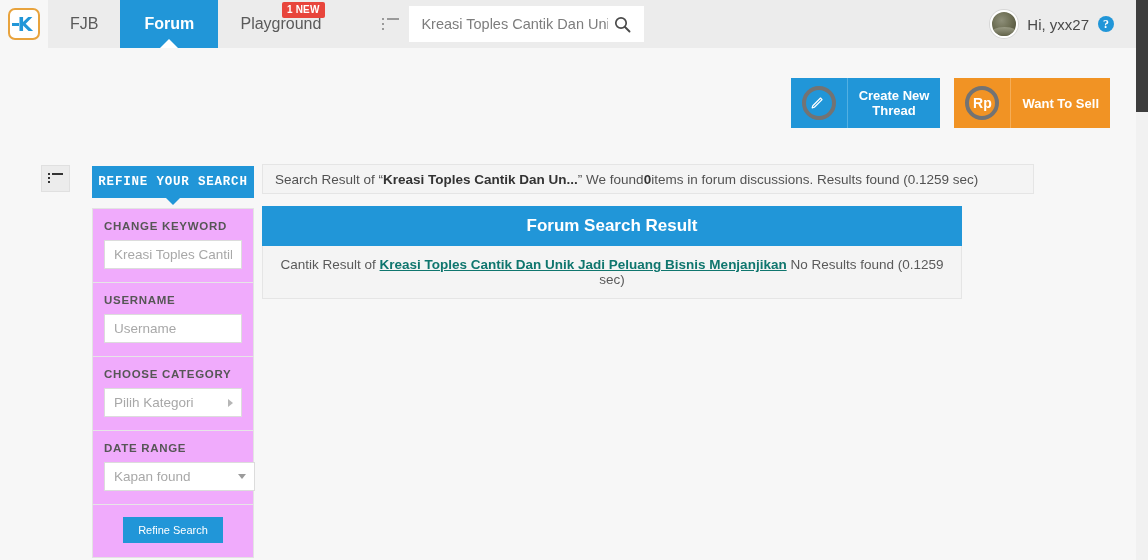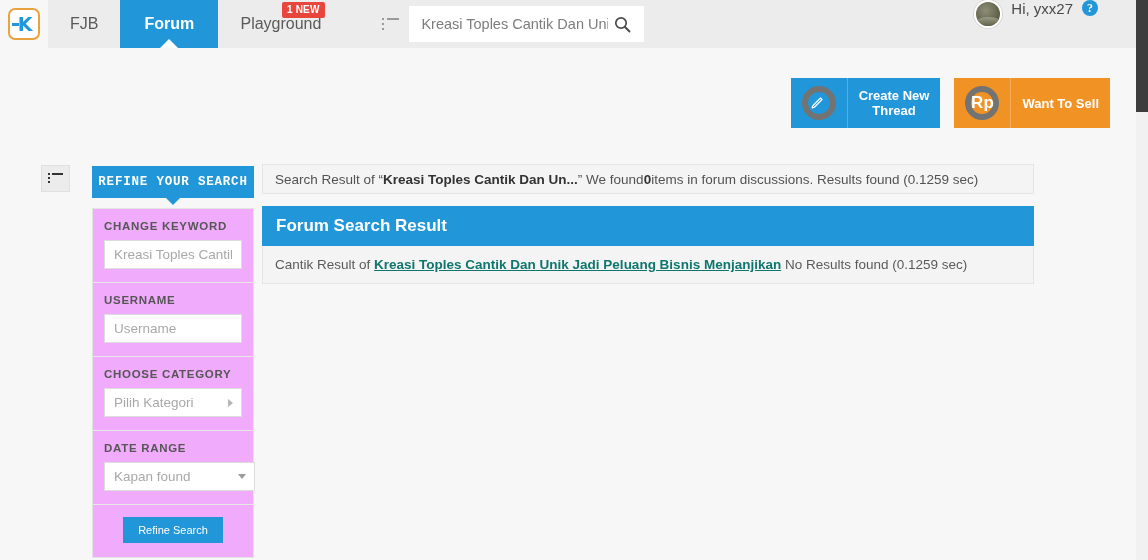--- a/index.html
+++ b/index.html
@@ -102,22 +102,22 @@
     min-width: 0;
   }
   .search-input::placeholder { color: #9b9b9b; }
   .search-btn {
     width: 28px; height: 28px; background: transparent; border: 0;
     display: flex; align-items: center; justify-content: center;
     cursor: pointer;
   }
 
   .user-area {
-    margin-left: auto; display: flex; align-items: flex-start;
-    padding-right: 38px; gap: 9px;
+    margin-left: auto; display: flex; align-items: center;
+    padding-right: 22px; gap: 9px;
   }
   .avatar {
     width: 28px; height: 28px; border-radius: 50%;
     background: radial-gradient(circle at 40% 35%, #8e8f79 0%, #6e6f55 45%, #45452f 100%);
     border: 2px solid #ffffff;
     box-shadow: 0 0 0 1px #d6d6d6;
     overflow: hidden; position: relative;
   }
   .avatar:after {
     content: ""; position: absolute; left: -10%; bottom: -8%;
@@ -162,23 +162,23 @@
     display: flex; align-items: center; justify-content: center;
     font-size: 13px; font-weight: bold; line-height: 15px;
     text-align: center; padding: 0 11px; white-space: pre-line;
   }
   .btn-blue { background: #2196d8; }
   .btn-blue .lbl { border-left: 1px solid #53b0e2; }
   .btn-orange { background: #f19324; }
   .btn-orange .lbl { border-left: 1px solid #f5ad57; }
   .circle-ico {
     width: 34px; height: 34px; border-radius: 50%;
-    border: 6px solid #737373;
-    display: flex; align-items: center; justify-content: center;
-    font-size: 17px; font-weight: bold;
+    border: 4px solid #737373;
+    display: flex; align-items: center; justify-content: center;
+    font-size: 14px; font-weight: bold;
     font-family: "Liberation Sans", sans-serif;
   }
 
   
   .side-toggle {
     position: absolute; left: 41px; top: 165px;
     width: 29px; height: 27px;
     background: #ececec; border: 1px solid #e0e0e0;
     display: flex; align-items: center; justify-content: center;
     cursor: pointer;
@@ -263,21 +263,22 @@
     width: 772px; height: 30px;
     background: #f4f4f4; border: 1px solid #e5e5e5;
     display: flex; align-items: center;
     padding: 0 12px;
     font-size: 13.5px; color: #525252;
   }
   .result-bar b { color: #333; }
 
   .result-panel {
     position: absolute; left: 262px; top: 206px;
-    width: 772px;
+    width: 700px;
+    text-align: center;
   }
   .panel-head {
     background: #2196d8; color: #ffffff;
     font-size: 17px; font-weight: bold;
     padding: 10px 14px;
   }
   .panel-body {
     background: #f4f4f4; border: 1px solid #e5e5e5; border-top: 0;
     padding: 11px 12px;
     font-size: 13.5px; color: #5a5a5a;

